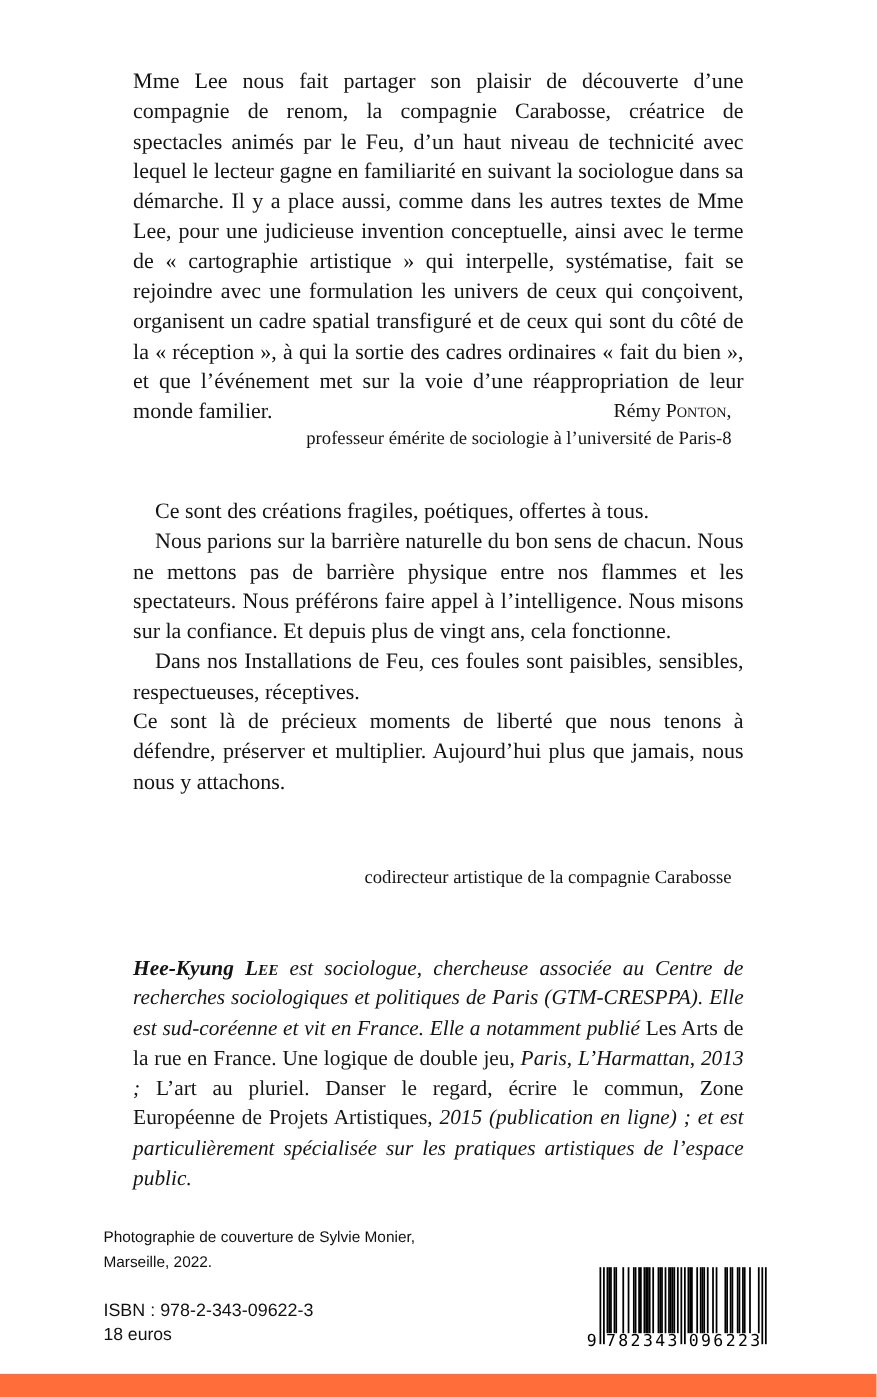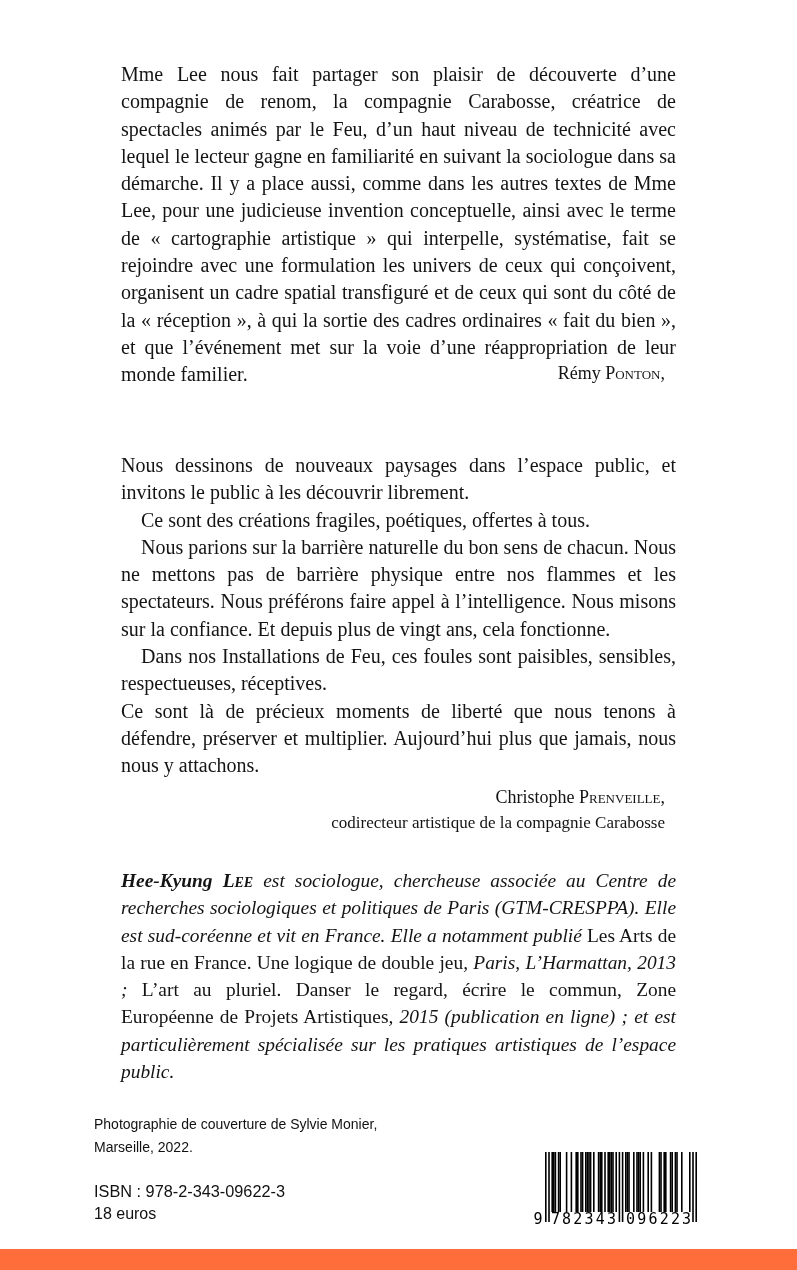--- a/index.html
+++ b/index.html
@@ -28,34 +28,30 @@
 <body>
 
 <div class="block body-text" style="top:61px;">
   <p>Mme Lee nous fait partager son plaisir de découverte d’une compagnie de renom, la compagnie Carabosse, créatrice de spectacles animés par le Feu, d’un haut niveau de technicité avec lequel le lecteur gagne en familiarité en suivant la sociologue dans sa démarche. Il y a place aussi, comme dans les autres textes de Mme Lee, pour une judicieuse invention conceptuelle, ainsi avec le terme de « cartographie artistique » qui interpelle, systématise, fait se rejoindre avec une formulation les univers de ceux qui conçoivent, organisent un cadre spatial transfiguré et de ceux qui sont du côté de la « réception », à qui la sortie des cadres ordinaires « fait du bien », et que l’événement met sur la voie d’une réappropriation de leur monde familier.</p>
 </div>
 <div class="sig" style="top:361px;">
   <div style="font-size:18px;">
     <span>Rémy</span>
     <span class="sc">Ponton</span><span>,</span>
   </div>
+  <div>professeur émérite de sociologie à l’université de Paris-8</div>
 </div>
 
 <div class="block body-text" style="top:452px;">
-  <p>Nous dessinons de nouveaux paysages dans l’espace public, et invitons le public à les découvrir librement.</p>
   <p class="indent">Ce sont des créations fragiles, poétiques, offertes à tous.</p>
   <p class="indent">Nous parions sur la barrière naturelle du bon sens de chacun. Nous ne mettons pas de barrière physique entre nos flammes et les spectateurs. Nous préférons faire appel à l’intelligence. Nous misons sur la confiance. Et depuis plus de vingt ans, cela fonctionne.</p>
   <p class="indent">Dans nos Installations de Feu, ces foules sont paisibles, sensibles, respectueuses, réceptives.</p>
   <p>Ce sont là de précieux moments de liberté que nous tenons à défendre, préserver et multiplier. Aujourd’hui plus que jamais, nous nous y attachons.</p>
 </div>
 <div class="sig" style="top:785px;">
-  <div style="font-size:18px;">
-    <span>Christophe</span>
-    <span class="sc">Prenveille</span><span>,</span>
-  </div>
   <div>codirecteur artistique de la compagnie Carabosse</div>
 </div>
 
 <div class="block bio" style="top:867px;">
   <i><b><span>Hee-Kyung</span> <span class="sc">Lee</span></b><span> est sociologue, chercheuse associée au Centre de recherches sociologiques et politiques de Paris (GTM-CRESPPA). Elle est sud-coréenne et vit en France. Elle a notamment publié </span><span class="roman">Les Arts de la rue en France. Une logique de double jeu</span><span>, Paris, L’Harmattan, 2013 ; </span><span class="roman">L’art au pluriel. Danser le regard, écrire le commun, Zone Européenne de Projets Artistiques</span><span>, 2015 (publication en ligne) ; et est particulièrement spécialisée sur les pratiques artistiques de l’espace public.</span></i>
 </div>
 
 <div class="credit" style="top:1113px;">
   <div class="credit-line">Photographie de couverture de Sylvie Monier,</div>
   <div class="credit-line">Marseille, 2022.</div>

